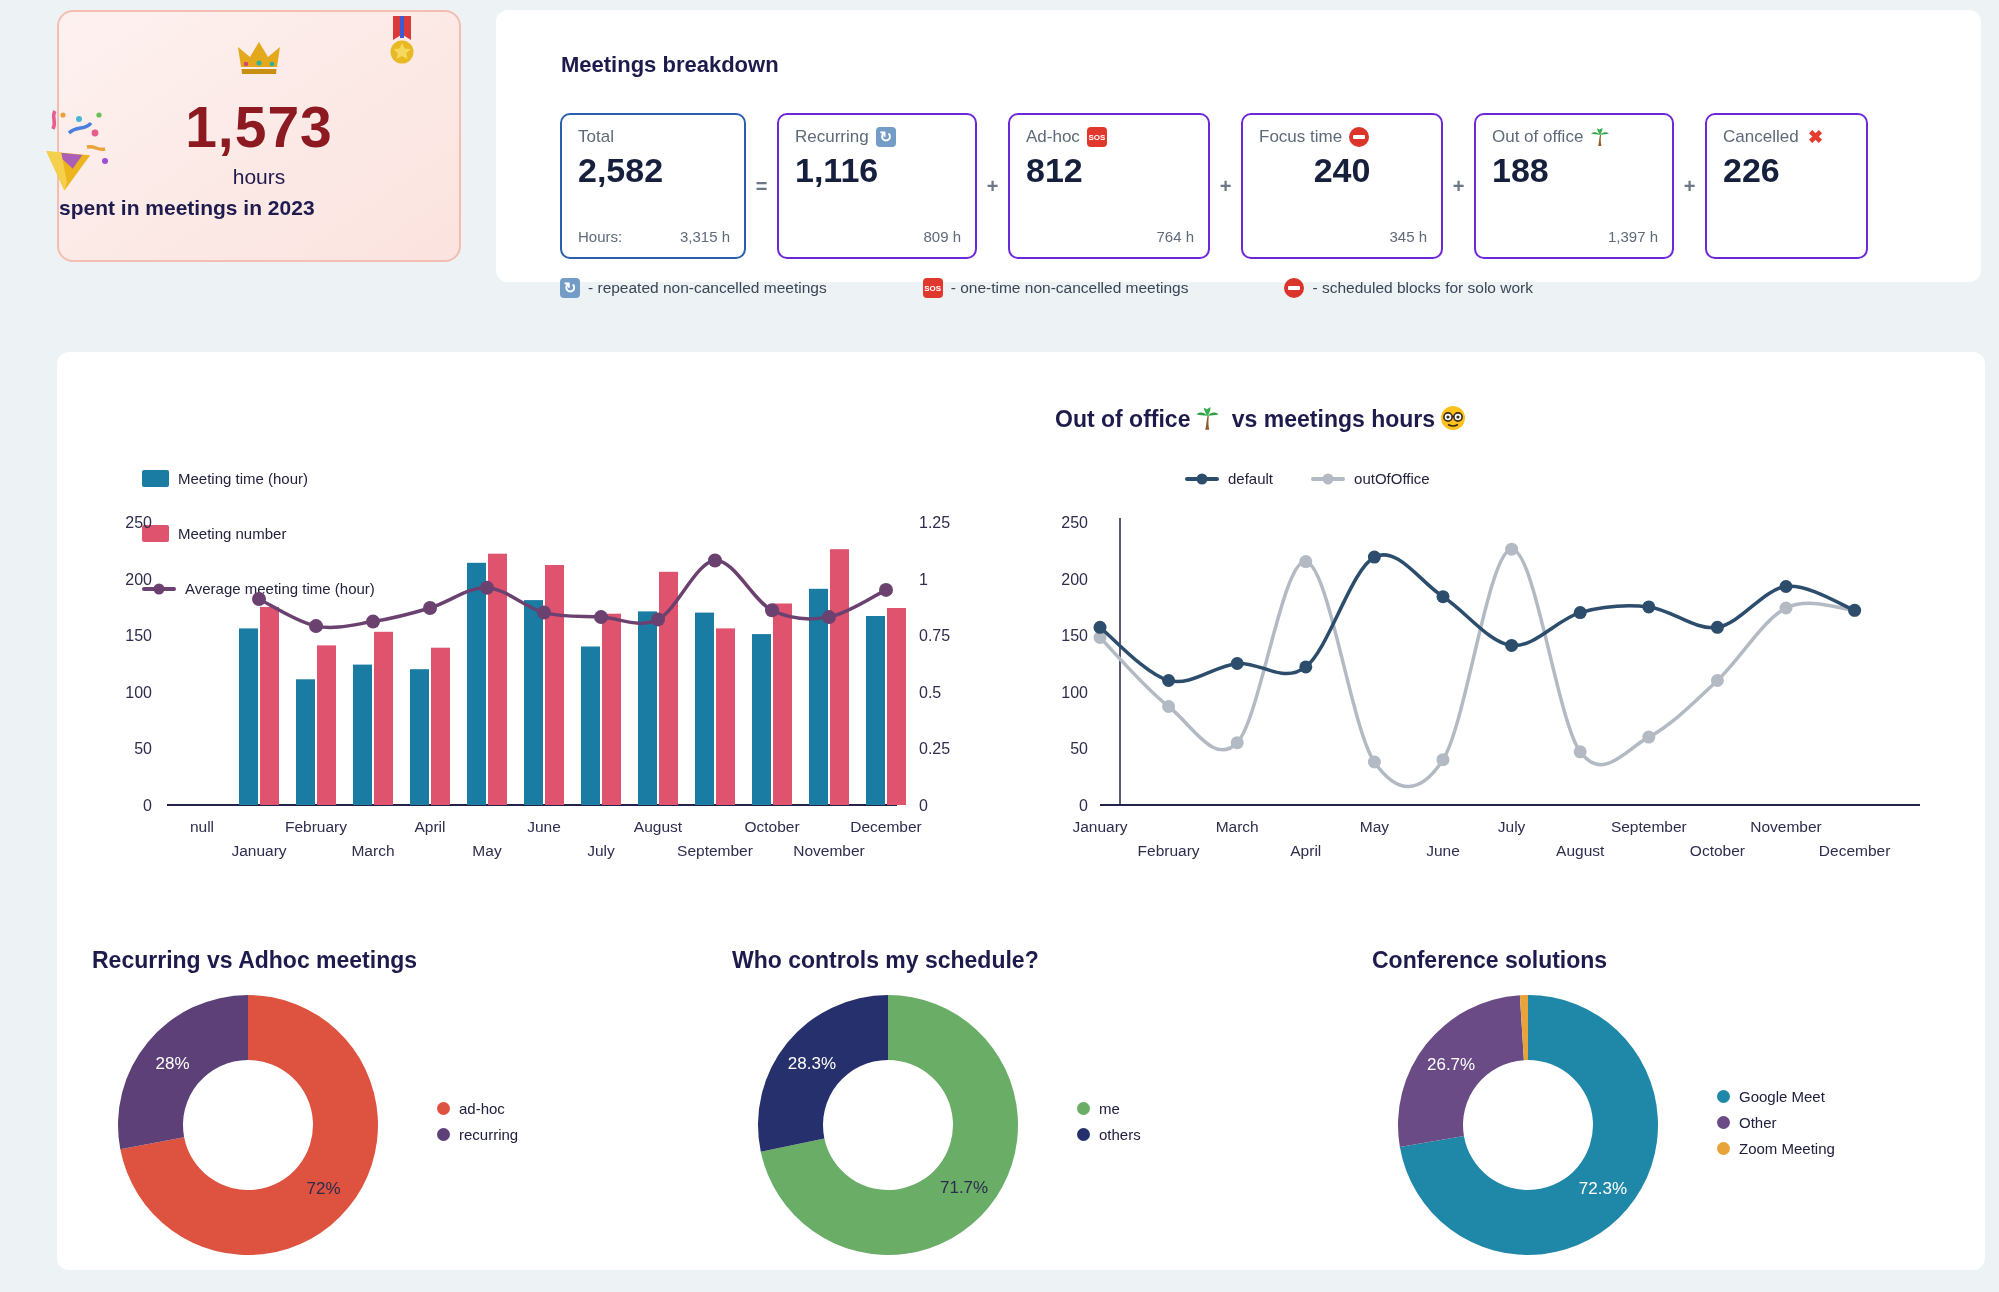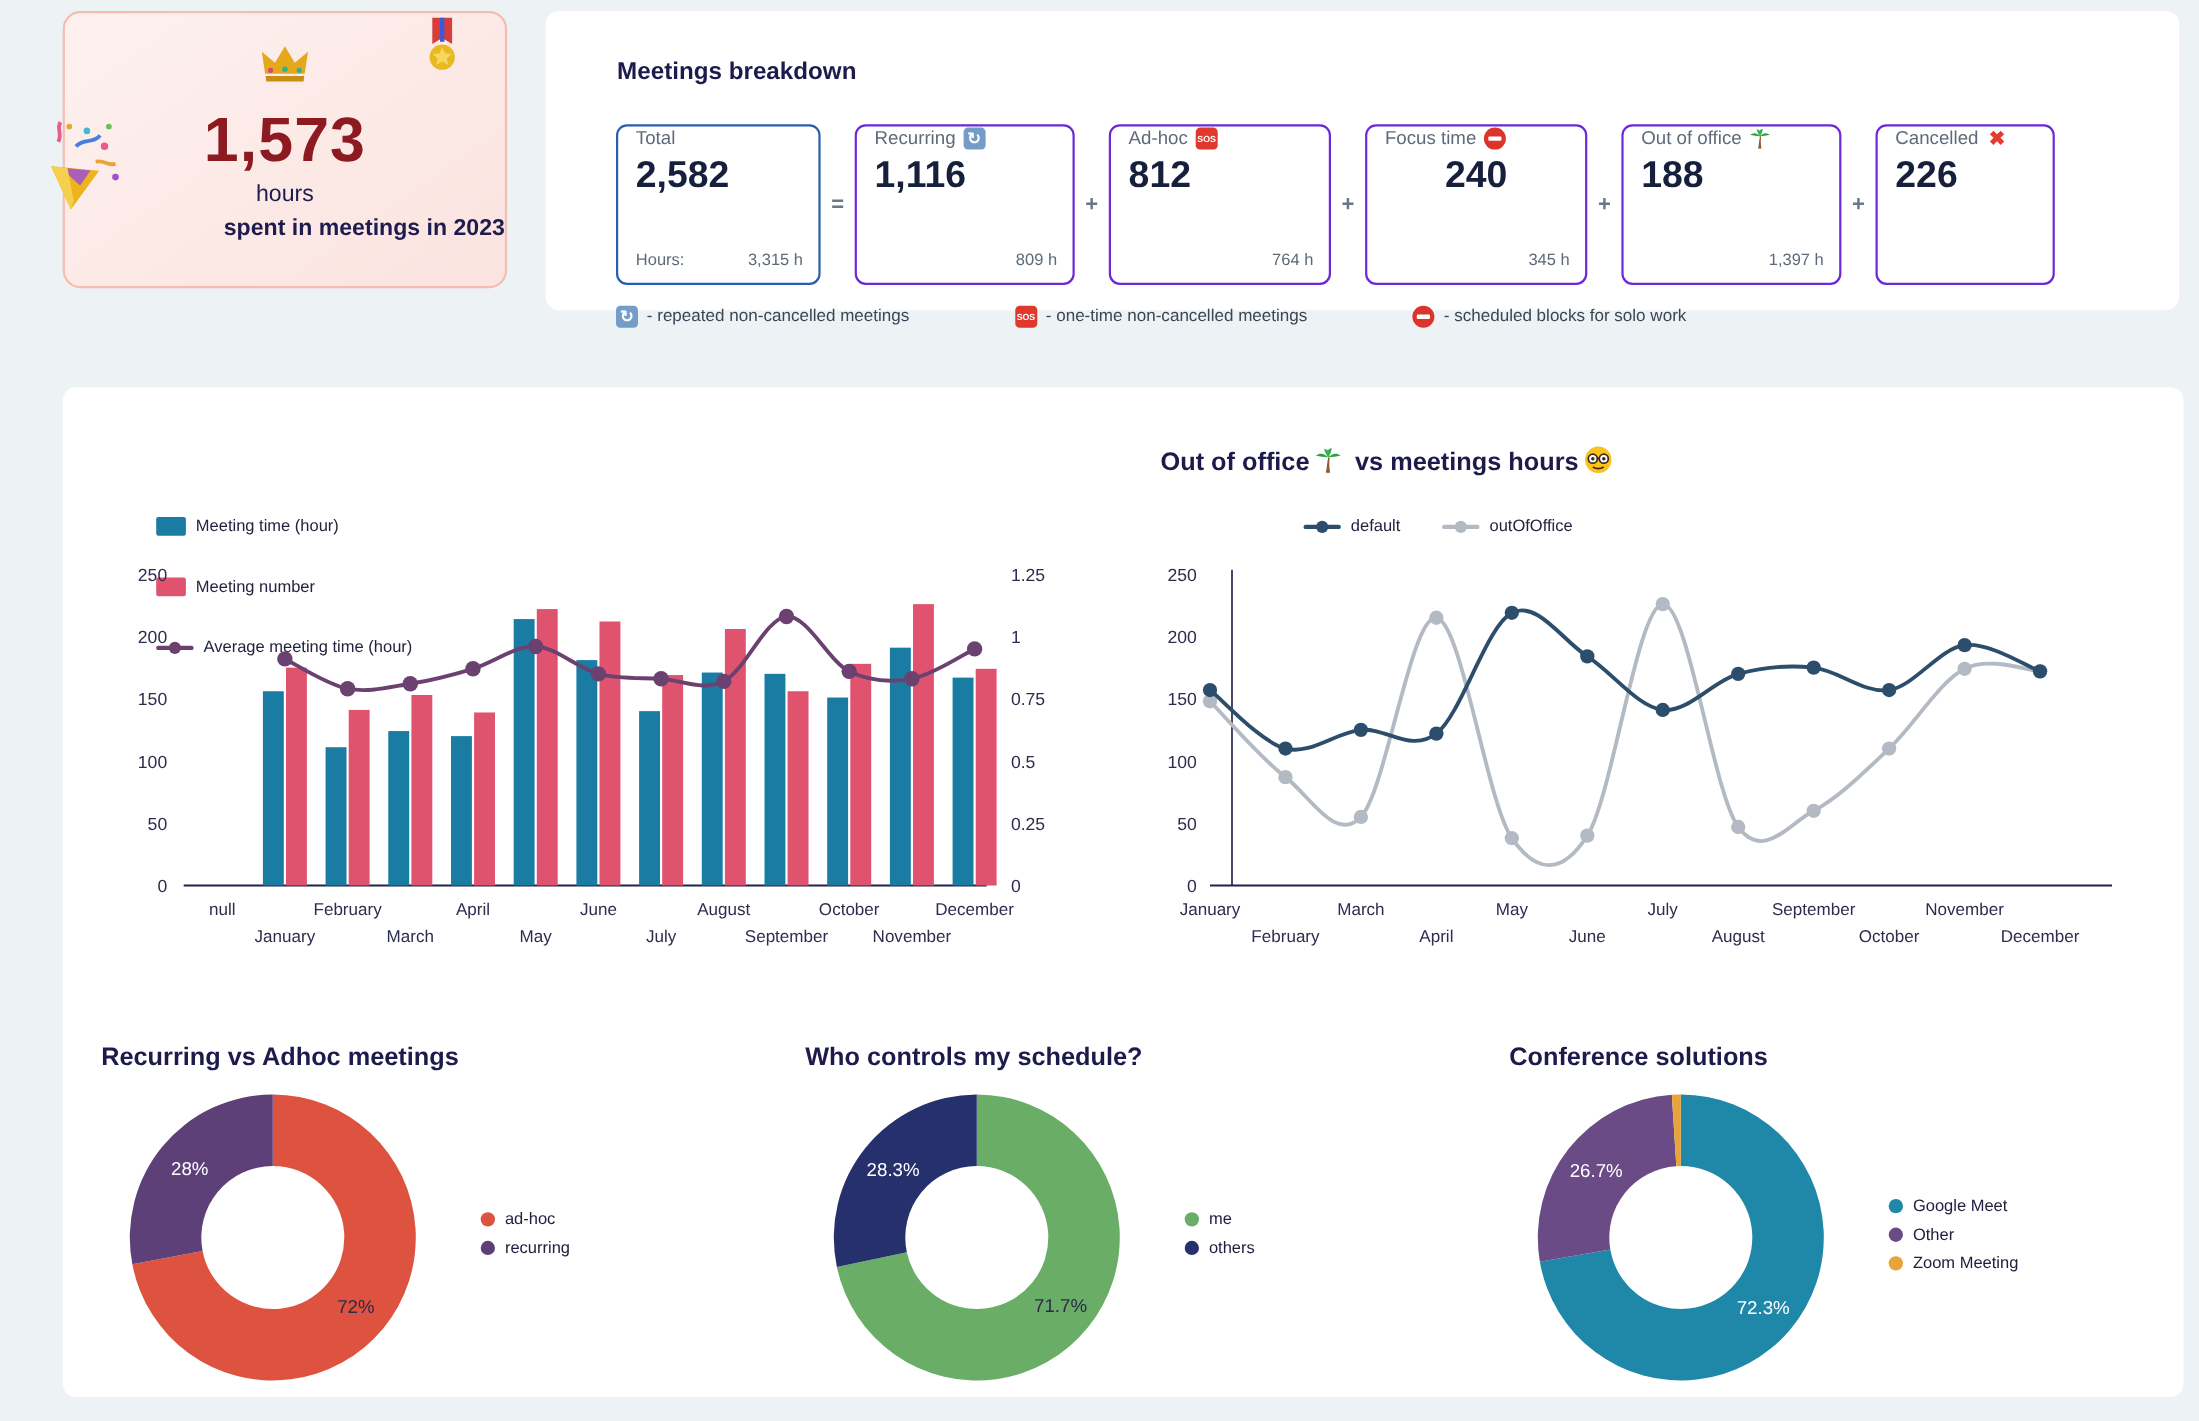--- a/index.html
+++ b/index.html
@@ -10,28 +10,28 @@
   
   .summary-card{position:absolute;left:57px;top:10px;width:400px;height:248px;
     background:linear-gradient(145deg,#fdf1ef 0%,#fbe3df 100%);
     border:2px solid #f5bdb0;border-radius:16px;}
   .summary-card .crown{position:absolute;left:50%;transform:translateX(-50%);top:26px;}
   .summary-card .medal{position:absolute;right:40px;top:4px;}
   .summary-card .party{position:absolute;left:-30px;top:95px;}
   .summary-value{position:absolute;left:0;right:0;top:82px;text-align:center;
     font-size:57px;font-weight:bold;color:#8c1a20;letter-spacing:1px;}
   .summary-unit{position:absolute;left:0;right:0;top:153px;text-align:center;font-size:21px;color:#1e1b4e;}
-  .summary-caption{position:absolute;left:0;right:0;top:184px;text-align:right;font-size:21px;font-weight:bold;color:#1e1b4e;}
+  .summary-caption{position:absolute;left:0;right:0;top:184px;text-align:left;font-size:21px;font-weight:bold;color:#1e1b4e;}
 
   
   .breakdown-card{left:496px;top:10px;width:1485px;height:272px;}
   .breakdown-title{position:absolute;left:65px;top:42px;font-size:22px;font-weight:bold;color:#1d1b4c;}
   .stat-row{position:absolute;left:64px;top:103px;display:flex;align-items:stretch;}
   .stat-card{position:relative;height:146px;border:2px solid #6d28d9;border-radius:10px;
-    background:#fff;padding:1px 16px;box-sizing:border-box;}
+    background:#fff;padding:12px 16px;box-sizing:border-box;}
   .stat-card.highlight{border-color:#2a5fae;}
   .stat-label{display:flex;align-items:center;gap:7px;font-size:17px;color:#5e6a79;}
   .stat-value{margin-top:4px;font-size:34px;font-weight:bold;color:#16203d;}
   .stat-hours{position:absolute;left:16px;right:14px;bottom:12px;display:flex;
     justify-content:flex-end;font-size:15px;color:#5e6a79;}
   .stat-hours.both{justify-content:space-between;}
   .op{display:flex;align-items:center;justify-content:center;width:31px;
     font-size:20px;font-weight:bold;color:#6b7686;}
   .bd-legend{position:absolute;left:64px;top:268px;display:flex;gap:96px;}
   .bd-legend .leg-item{display:flex;align-items:center;gap:8px;font-size:15.5px;color:#3a4654;}

